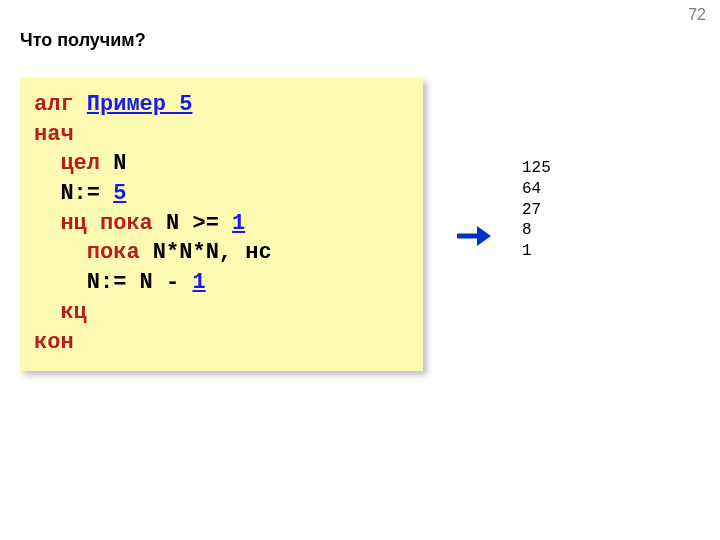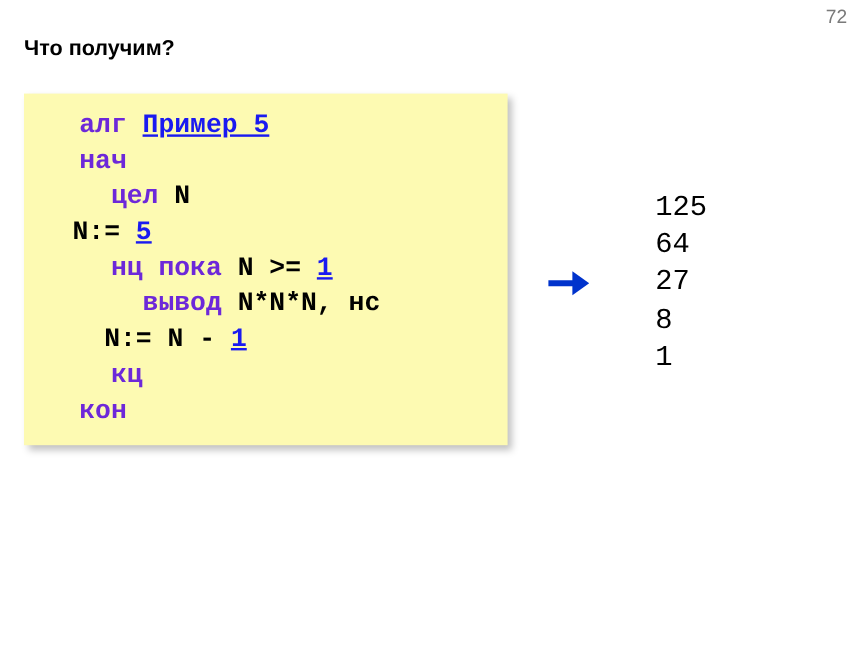--- a/index.html
+++ b/index.html
@@ -38,54 +38,53 @@
     padding: 12px 14px 14px 14px;
     box-shadow: 4px 4px 6px rgba(0,0,0,0.25);
     font-family: "Courier New", Courier, monospace;
     font-size: 22px;
     font-weight: bold;
     line-height: 1.35;
     white-space: pre;
     color: #000;
   }
   .kw-blue { color: #1a1af0; text-decoration: underline; }
-  .kw-red  { color: #6d28d9; margin-left: 32px; }
+  .kw-red  { color: #b91c1c; }
   .arrow-wrap {
     position: absolute;
     top: 222px;
     left: 455px;
     width: 36px;
     height: 28px;
     color: #0033cc;
   }
   .output {
     position: absolute;
     top: 158px;
     left: 522px;
     font-family: "Courier New", Courier, monospace;
-    font-size: 24px;
+    font-size: 16px;
     line-height: 1.3;
     white-space: pre;
     color: #000;
-    margin-left: 24px;
   }
 </style>
 </head>
 <body>
 
 <div class="page-number">72</div>
 
 <div class="title">Что получим?</div>
 
 <div class="code-box"><span class="kw-red">алг</span><span> </span><span class="kw-blue">Пример 5</span>
 <span class="kw-red">нач</span>
 <span>  </span><span class="kw-red">цел</span><span> N</span>
 <span>  </span><span>N:= </span><span class="kw-blue">5</span>
 <span>  </span><span class="kw-red">нц пока</span><span> N &gt;= </span><span class="kw-blue">1</span>
-<span>    </span><span class="kw-red">вывод</span><span> N*N*N, нс</span>
+<span>    </span><span class="kw-red">пока</span><span> N*N*N, нс</span>
 <span>    </span><span>N:= N - </span><span class="kw-blue">1</span>
 <span>  </span><span class="kw-red">кц</span>
 <span class="kw-red">кон</span></div>
 
 <div class="arrow-wrap">
   <svg viewBox="0 0 36 28" width="36" height="28">
     <line x1="2" y1="14" x2="24" y2="14" stroke="#0033cc" stroke-width="5"></line>
     <polygon points="22,4 36,14 22,24" fill="#0033cc"></polygon>
   </svg>
 </div>

